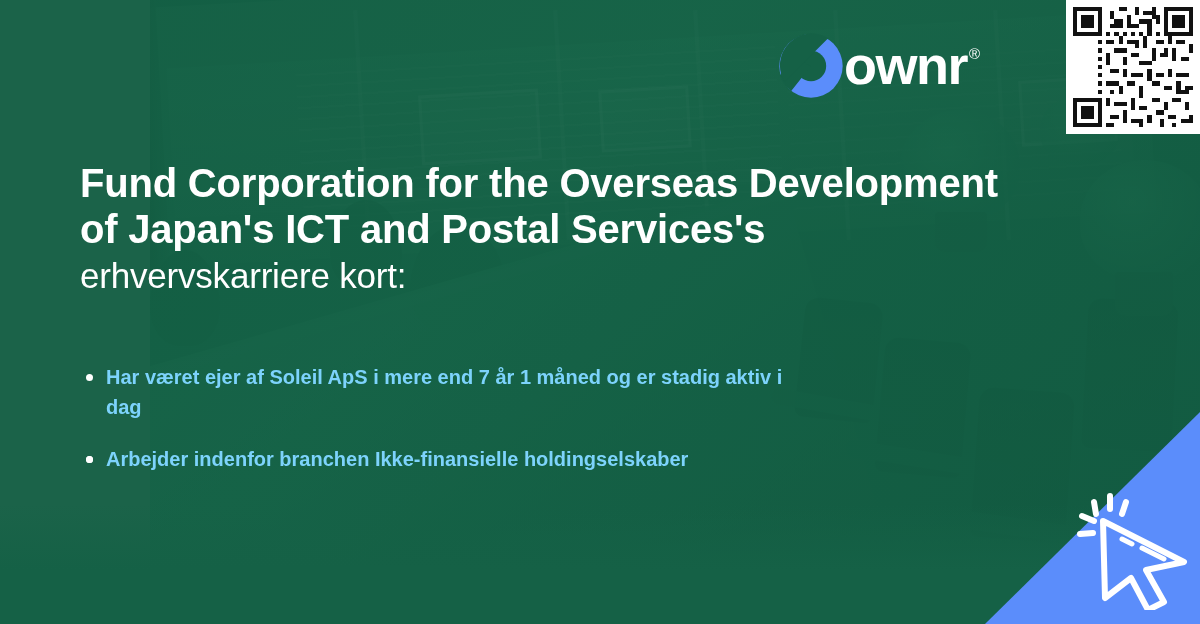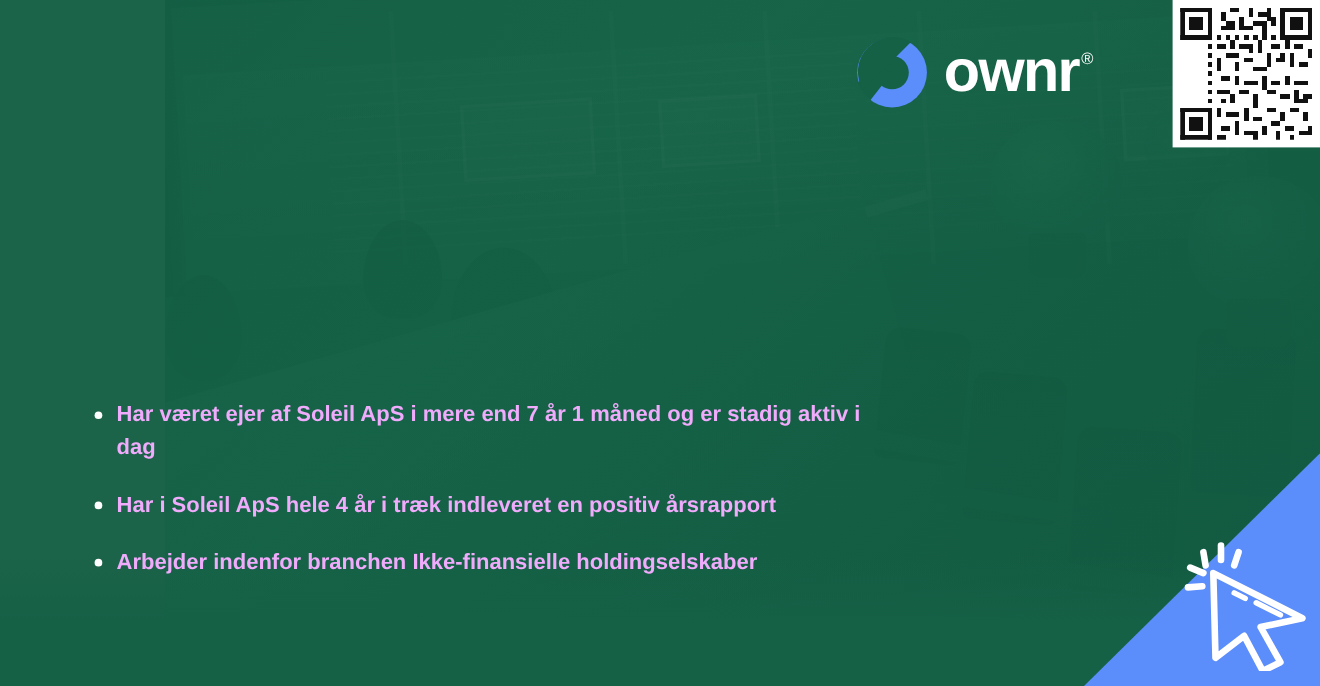--- a/index.html
+++ b/index.html
@@ -154,21 +154,21 @@
     padding:7px;
   }
   .qr-panel svg { display:block; width:100%; height:100%; }
 
   
   .logo {
     position:absolute;
     left:778px; top:33px;
     display:flex;
     align-items:center;
-    gap:14px;
+    gap:0;
   }
   .logo-mark { width:66px; height:66px; display:block; }
   .logo-word {
     display:flex;
     align-items:flex-start;
     color:#ffffff;
   }
   .logo-text {
     font-size:54px;
     font-weight:bold;
@@ -203,21 +203,21 @@
     font-weight:normal;
     line-height:48px;
     letter-spacing:-0.2px;
   }
 
   
   .bullets {
     position:absolute;
     left:84px; top:362px;
     width:900px;
-    color:#f0abfc;
+    color:#7dd3fc;
   }
   .bullet {
     position:relative;
     padding-left:22px;
     margin-bottom:22px;
     font-size:20px;
     font-weight:bold;
     line-height:30px;
     max-width:700px;
   }
@@ -413,29 +413,33 @@
         <rect x="24" y="28" width="1" height="1"></rect>
           <rect x="28" y="26" width="1" height="2"></rect>
         <rect x="22" y="10" width="1" height="1"></rect>
           <rect x="26" y="20" width="2" height="1"></rect>
         <rect x="9" y="20" width="1" height="1"></rect>
           <rect x="15" y="9" width="1" height="1"></rect>
       </g>
     </svg>
   </div>
 
+  <div class="headline">
+    <div class="l1">Fund Corporation for the Overseas Development</div>
+    <div class="l2">of Japan's ICT and Postal Services's</div>
+    <div class="l3">erhvervskarriere kort:</div>
+  </div>
 
   <div class="bullets">
     <div class="bullet">
       <span class="dot"></span>
       <span>Har været ejer af Soleil ApS i mere end 7 år 1 måned og er stadig aktiv i dag</span>
     </div>
     <div class="bullet">
       <span class="dot"></span>
-      <span>Har i Soleil ApS hele 4 år i træk indleveret en positiv årsrapport</span>
     </div>
     <div class="bullet">
       <span class="dot"></span>
       <span>Arbejder indenfor branchen Ikke-finansielle holdingselskaber</span>
     </div>
   </div>
 
   <div class="corner"></div>
   <div class="cursor-wrap">
     <svg viewBox="0 0 120 120" fill="none" stroke="#ffffff" stroke-width="6" stroke-linecap="round" stroke-linejoin="round">

